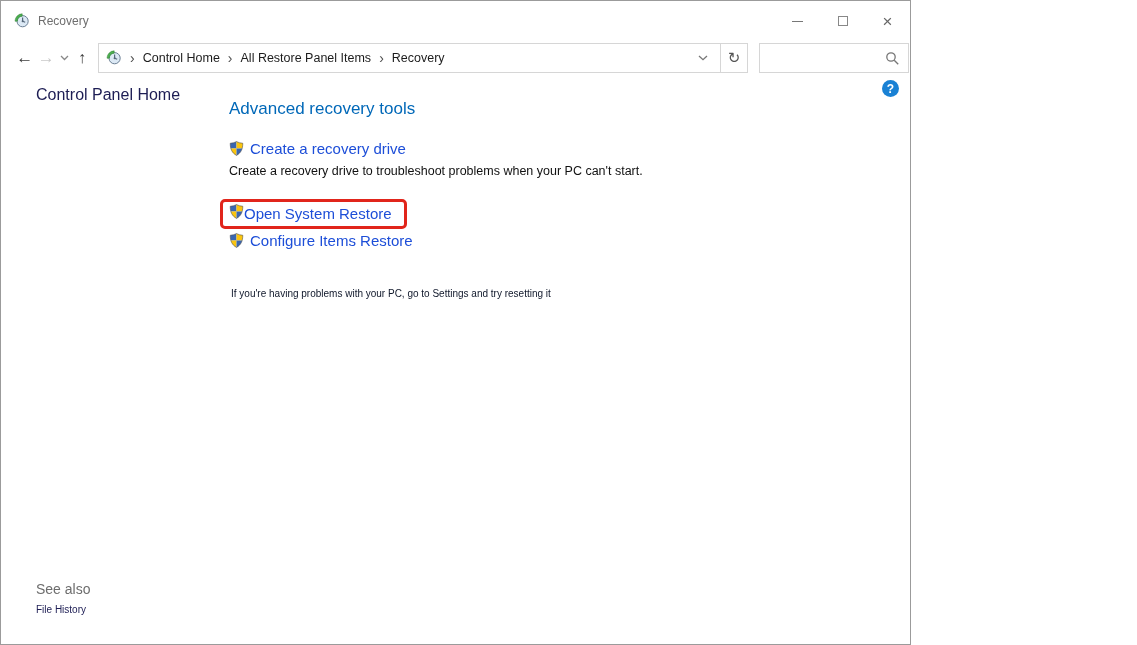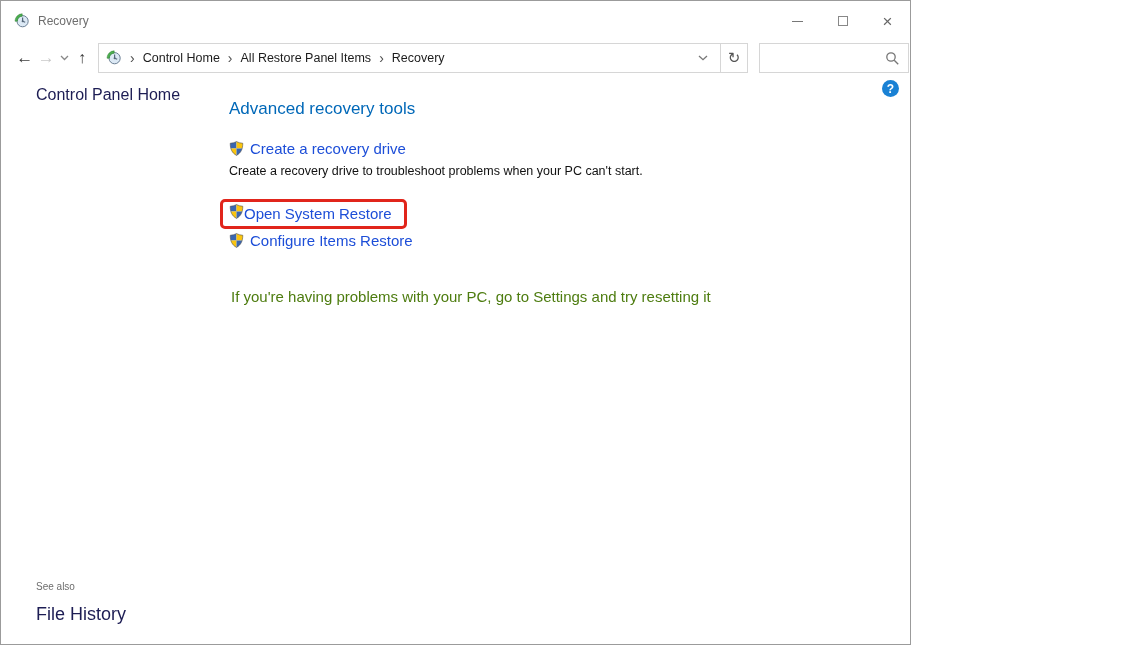--- a/index.html
+++ b/index.html
@@ -43,37 +43,37 @@
   .refresh-btn { margin-left:-1px; width:36px; height:30px; border:1px solid #d6d6d6;
     display:flex; align-items:center; justify-content:center;
     font-size:15px; color:#555; background:#fff; }
   .searchbox { margin-left:11px; width:150px; height:30px; border:1px solid #d6d6d6;
     display:flex; align-items:center; padding:0 8px 0 8px; background:#fff; }
   .searchbox input { flex:1; min-width:0; border:none; outline:none; font-size:12px;
     font-family:"Liberation Sans","DejaVu Sans",sans-serif; color:#1c1c1c; background:transparent; }
 
   
   .sidebar-home { position:absolute; left:35px; top:85px; font-size:16px; color:#1d1d54; cursor:default; }
-  .see-also     { position:absolute; left:35px; top:580px; font-size:10px; color:#6d6d6d; }
-  .file-history { position:absolute; left:35px; top:603px; font-size:18px; color:#1d1d54; cursor:default; }
+  .see-also     { position:absolute; left:35px; top:580px; font-size:14px; color:#6d6d6d; }
+  .file-history { position:absolute; left:35px; top:603px; font-size:10px; color:#1d1d54; cursor:default; }
 
   
   .page-heading { position:absolute; left:228px; top:98px; font-size:17px; font-weight:400; color:#0068b8; }
   .tool { position:absolute; left:228px; }
   .tool-link-row { display:inline-flex; align-items:center; }
   .tool-link-row .shield { width:15px; height:15px; margin-right:6px; flex:0 0 auto; }
   .tool-link { font-size:15px; color:#1d4ed8; cursor:pointer; white-space:nowrap; }
   .tool-desc { margin-top:4px; font-size:12.5px; color:#111; white-space:nowrap; }
   #tool-0 { top:139px; }
   #tool-1 { top:179px;margin-top:19px; }
   #tool-2 { top:231px; }
   .red-outline { display:inline-flex; align-items:center; border:3px solid #e1251b;
     border-radius:5px; padding:2px 12px 3px 6px; margin-left:-9px; }
   #tool-1 .tool-desc { margin-top:1px; }
-  .settings-link { position:absolute; left:230px; top:287px; font-size:15px; color:#4d7c0f; cursor:pointer; white-space:nowrap; }
+  .settings-link { position:absolute; left:230px; top:287px; font-size:10px; color:#0f172a; cursor:pointer; white-space:nowrap; }
 
   .help-btn { position:absolute; right:11px; top:79px; width:17px; height:17px; border-radius:50%;
     background:#1981d4; color:#fff; font-size:12px; font-weight:bold;
     display:flex; align-items:center; justify-content:center; cursor:pointer; }
 </style>
 </head>
 <body>
 
 <div class="window">
 

